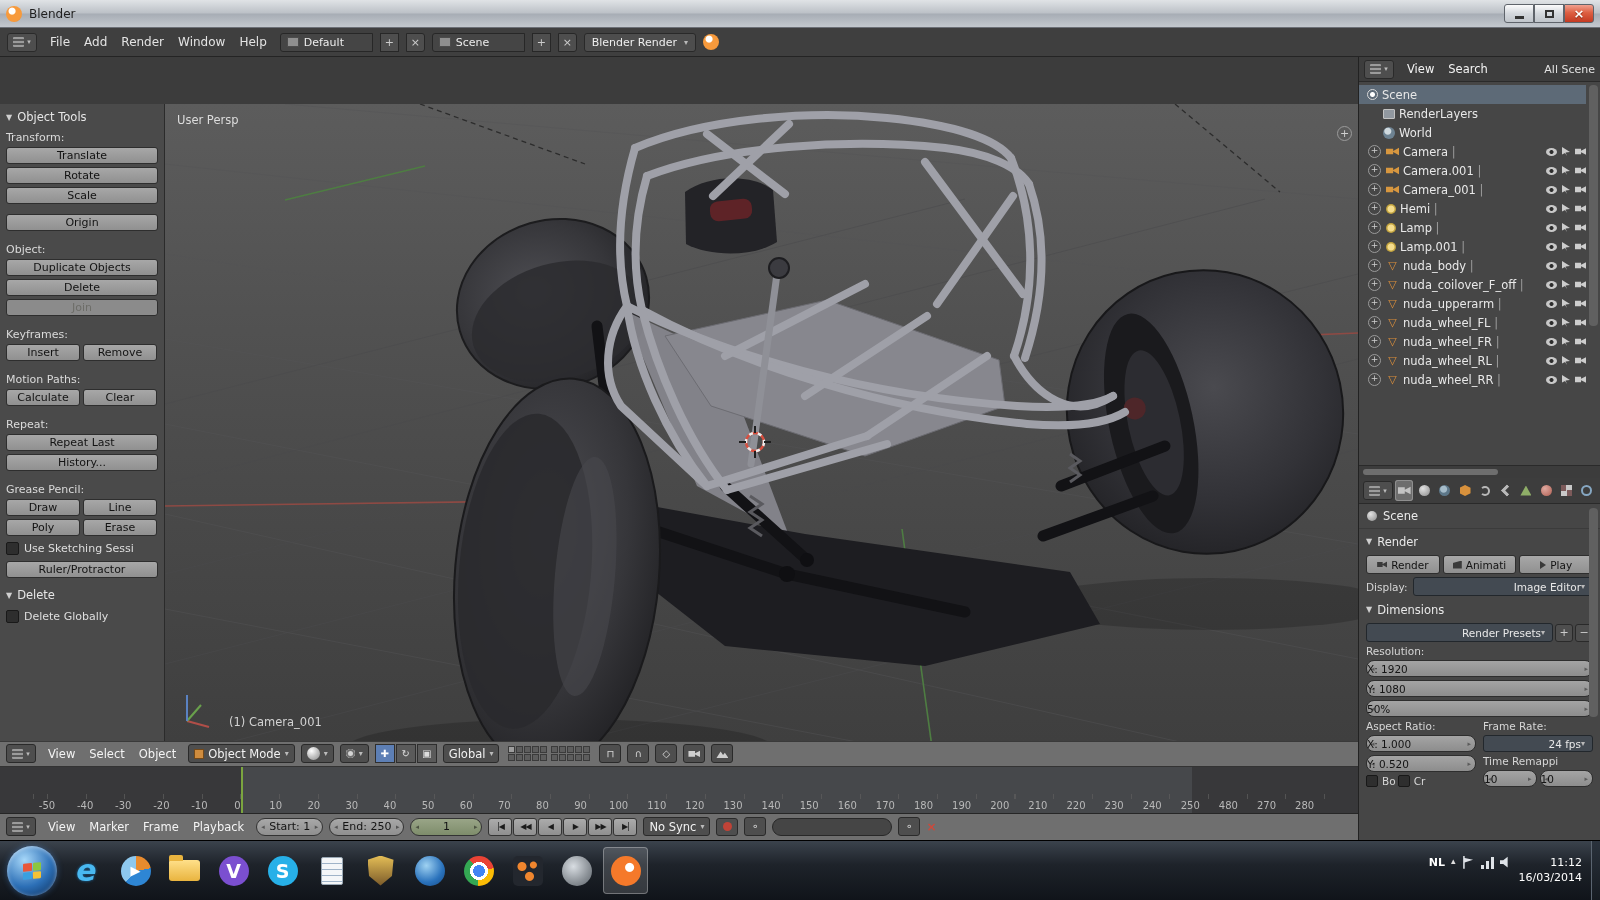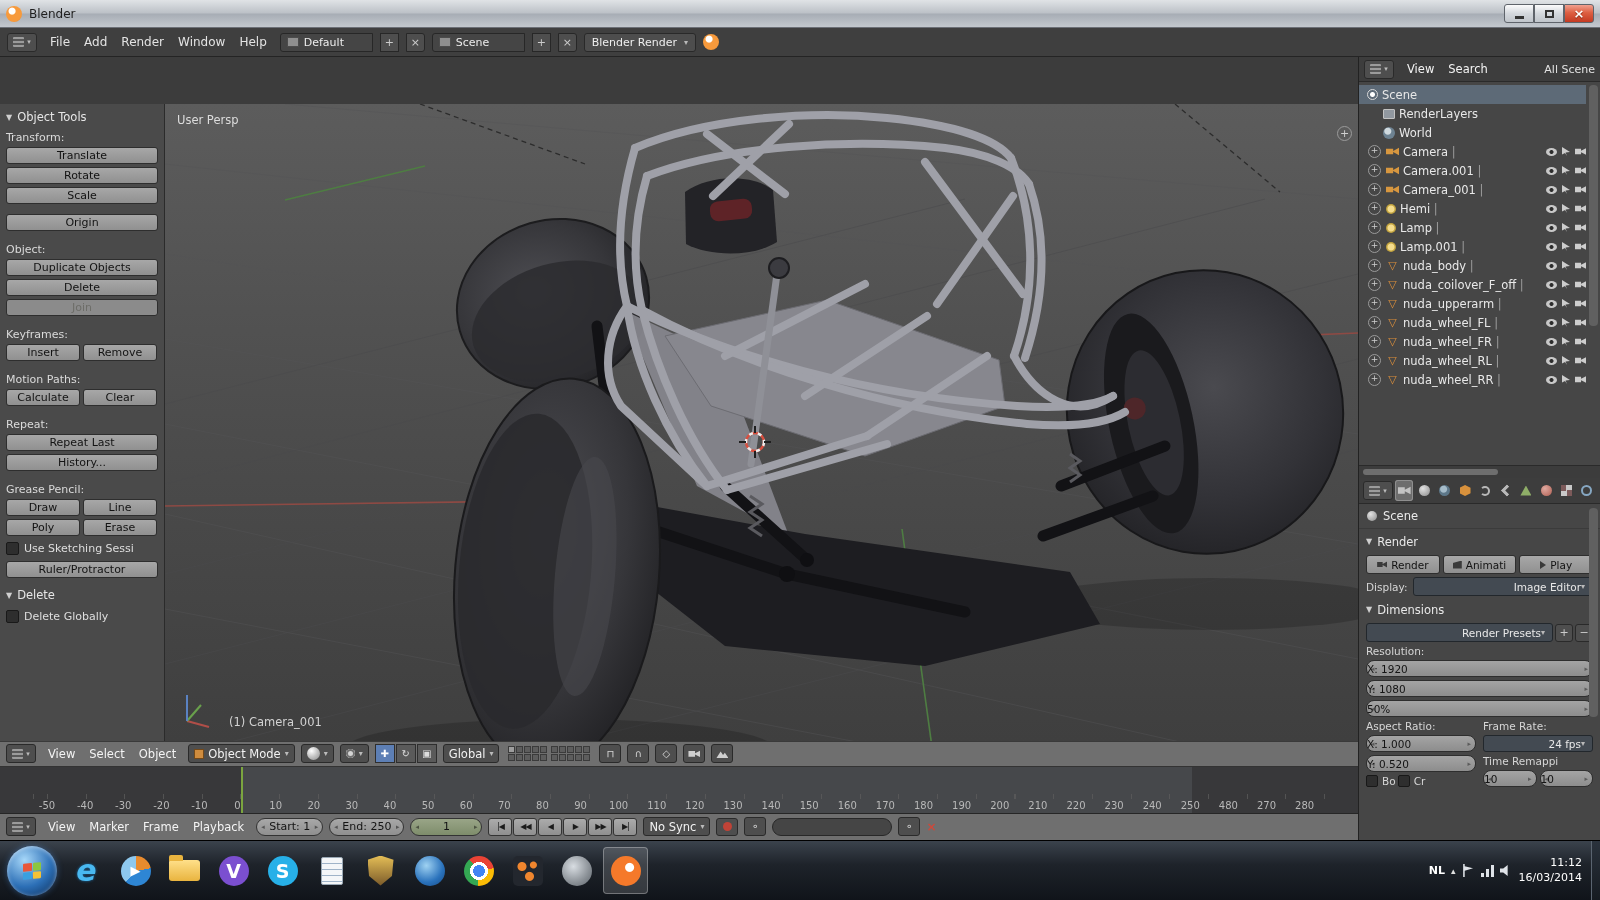--- a/index.html
+++ b/index.html
@@ -291,21 +291,21 @@
     background:radial-gradient(circle, #4285f4 0 6px, #ffffff 6px 9px, transparent 9px),
       conic-gradient(from -40deg, #ea4335 0 33%, #fbbc05 33% 62%, #34a853 62% 100%); }
   .tb-molecule .tb-ic { width:30px; height:30px; border-radius:5px; background:#23272e;
     background-image:radial-gradient(circle at 30% 35%, #f0862e 0 4px, transparent 5px),
       radial-gradient(circle at 68% 30%, #f0862e 0 3px, transparent 4px),
       radial-gradient(circle at 55% 68%, #f0862e 0 4px, transparent 5px); }
   .tb-gimp .tb-ic { width:30px; height:30px; border-radius:50%;
     background:radial-gradient(circle at 38% 35%, #d8dde2, #8a9096 60%, #5d646b); }
   .tb-blender .tb-ic { width:30px; height:30px; border-radius:50%;
     background:radial-gradient(circle at 62% 38%, #ffffff 0 4px, #f5792a 5px 78%, #d95f14); }
-  .tray { margin-left:auto; display:flex; align-items:center; gap:6px; padding-right:16px;
+  .tray { margin-left:auto; display:flex; gap:6px; padding-right:16px;
     color:#fff; }
   .tray-lang { font-size:11px; font-weight:bold; }
   .tray-arrow { font-size:9px; color:#e0e0e0; }
   .tr { width:13px; height:13px; display:inline-block; background:#dfe3e8; }
   .tr-flag { clip-path:polygon(12% 0,24% 0,24% 18%,88% 32%,24% 52%,24% 100%,12% 100%); }
   .tr-net2 { width:13px; height:13px;
     background:linear-gradient(to top,#dfe3e8 0 30%, transparent 30%) left bottom/3px 100% no-repeat,
       linear-gradient(to top,#dfe3e8 0 60%, transparent 60%) 5px bottom/3px 100% no-repeat,
       linear-gradient(to top,#dfe3e8 0 95%, transparent 95%) 10px bottom/3px 100% no-repeat; }
   .tr-vol { clip-path:polygon(0 35%,28% 35%,62% 8%,62% 92%,28% 65%,0 65%); }

